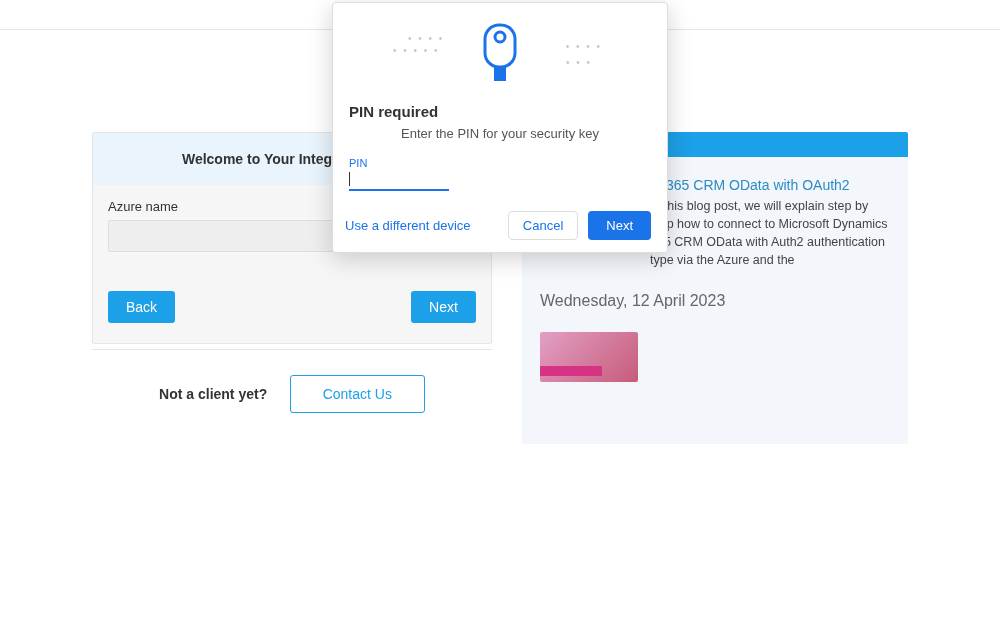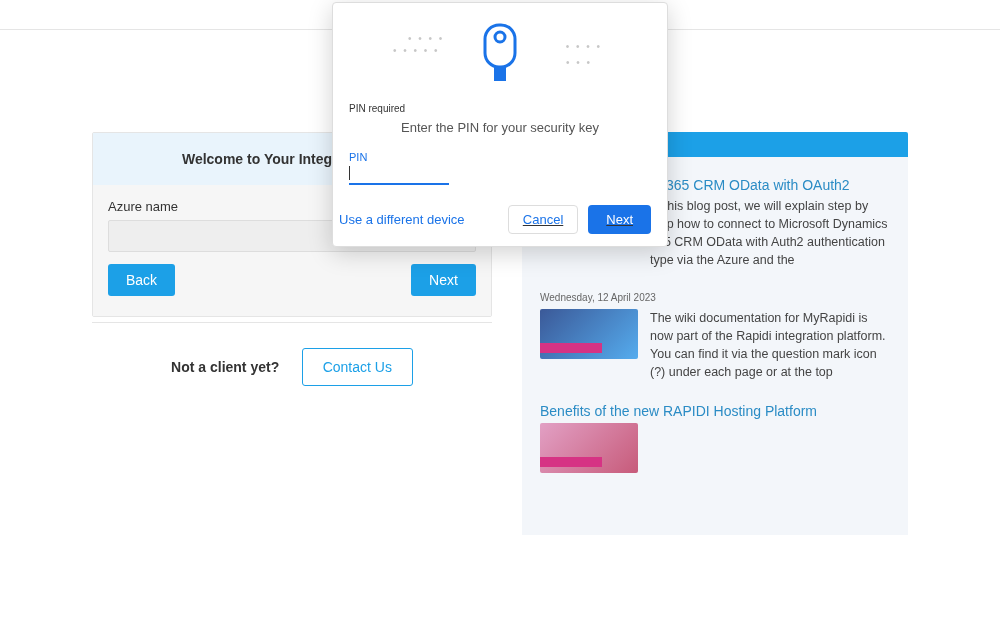--- a/index.html
+++ b/index.html
@@ -5,56 +5,56 @@
   * { box-sizing: border-box; margin: 0; padding: 0; }
   body { font-family: "Segoe UI", Arial, sans-serif; background:#fff; color:#333; overflow:hidden; }
   .page { width:1000px; height:624px; position:relative; margin:auto; }
   .topbar { height:30px; border-bottom:1px solid #e5e5e5; }
   .content { display:flex; gap:30px; padding:102px 92px 0 92px; }
   .left-card { width:400px; border:1px solid #e5e5e5; border-radius:2px; position:relative; }
   .welcome-header { background:#e9f4fc; padding:18px 0; text-align:center; font-weight:bold; font-size:14px; }
   .login-body { background:#f6f6f6; padding:14px 15px 20px 15px; }
   .field-label { font-size:13px; margin-bottom:6px; }
   .field-input { width:100%; height:32px; background:#eee; border:1px solid #ddd; border-radius:2px; padding:0 8px; color:#bbb; font-style:italic; }
-  .btn-row { display:flex; justify-content:space-between; margin-top:12px;align-items:flex-end; }
+  .btn-row { display:flex; justify-content:space-between; margin-top:39px;align-items:flex-end; }
   .blue-btn { background:#1ca0e7; color:#fff; border:none; padding:8px 18px; min-width:65px; font-size:14px; border-radius:3px; cursor:pointer; }
   .links-row { display:flex; justify-content:space-between; padding:14px 0 10px 0; font-size:13px; }
   .links-row a { color:#1ca0e7; text-decoration:none; }
   .divider { border-top:1px solid #e5e5e5; margin:5px 0 25px 0;}
   .not-client { text-align:center; margin-bottom:18px;}
   .not-client-label { font-weight:bold; font-size:14px; margin-right:18px;}
-  .contact-btn { display:inline-block; border:1px solid #1ca0e7; color:#1ca0e7; padding:10px 20px; font-size:14px; background:#fff; border-radius:3px; cursor:pointer;}
+  .contact-btn { display:inline-block; border:1px solid #1ca0e7; color:#1ca0e7; padding:10px 32px; font-size:14px; background:#fff; border-radius:3px; cursor:pointer;}
   .right-card { flex:1; }
   .news-header { background:#1ca0e7; height:25px; border-radius:2px 2px 0 0; }
   .news-body { background:#f3f6fa; padding:20px 18px 40px 18px; }
   .news-item { margin-bottom:22px; }
   .news-title { color:#2b8cc5; font-size:14px; margin-bottom:4px; }
-  .news-date { font-size:10px; color:#666; margin-bottom:6px;}
+  .news-date { font-size:16px; color:#666; margin-bottom:6px;}
   .news-row { display:flex; gap:12px; }
   .thumb { width:98px; height:50px; background:linear-gradient(135deg,#7b4fa0,#d66aa0); border-radius:2px; position:relative; flex-shrink:0;}
   .thumb.t2 { background:linear-gradient(135deg,#3b5998,#55acee);}
   .thumb.t3 { background:linear-gradient(135deg,#e2a0c4,#c75b7a);}
   .thumb::after { content:""; position:absolute; left:0; bottom:6px; width:62px; height:10px; background:#d63384;}
   .news-text { font-size:12.5px; color:#444; line-height:1.45;}
   
   .modal { position:absolute; top:2px; left:332px; width:336px; background:#fff; border:1px solid #ddd; border-radius:4px; box-shadow:0 6px 24px rgba(0,0,0,0.18); padding-bottom:12px;}
   .key-illus { height:100px; display:flex; align-items:center; justify-content:center; position:relative;}
   .dots { position:absolute; font-size:10px; color:#c7c7c7; letter-spacing:2px;}
   .dots.l1{left:75px;top:30px;} .dots.l2{left:60px;top:42px;}
   .dots.r1{right:65px;top:38px;} .dots.r2{right:75px;top:54px;}
   .modal-body { padding:0 16px; }
-  .modal-title { font-size:10px; font-weight:400; margin-bottom:6px;}
+  .modal-title { font-size:15px; font-weight:700; margin-bottom:6px;}
   .modal-desc { font-size:13px; color:#555; margin-bottom:16px;text-align:center;}
   .pin-label { font-size:11px; color:#1a73e8; }
   .pin-field { width:100px; border:none; border-bottom:2px solid #1a73e8; height:22px; font-size:13px; display:flex; align-items:center;}
   .pin-cursor { width:1px; height:14px; background:#333; animation:blink 1s infinite;}
   @keyframes blink { 50%{opacity:0;} }
-  .modal-actions { display:flex; justify-content:space-between; align-items:center; padding:20px 16px 0 6px;}
+  .modal-actions { display:flex; justify-content:space-between; align-items:center; padding:20px 16px 0 12px;}
   .link-btn { color:#1a73e8; font-size:13px; background:none; border:none; cursor:pointer;}
-  .act-right { display:flex; gap:10px; align-items:center;text-decoration:underline;}
+  .act-right { display:flex; gap:10px; align-items:center;}
   .cancel-btn { color:#1a73e8; background:#fff; border:1px solid #ddd; padding:6px 14px; border-radius:4px; font-size:13px; cursor:pointer;}
   .next-btn { background:#1a73e8; color:#fff; border:none; padding:7px 18px; border-radius:4px; font-size:13px; cursor:pointer;}
 </style>
 </head>
 <body>
 
 <div class="page">
   <div class="topbar"></div>
 
   <div class="content">
@@ -83,27 +83,22 @@
       <div class="news-body">
         <div class="news-item">
           <div class="news-title">Microsoft Dynamics 365 CRM OData with OAuth2</div>
           <div class="news-row">
             <div class="thumb"></div>
             <div class="news-text">In this blog post, we will explain step by step how to connect to Microsoft Dynamics 365 CRM OData with Auth2 authentication type via the Azure and the</div>
           </div>
         </div>
         <div class="news-item">
           <div class="news-date">Wednesday, 12 April 2023</div>
-          <div class="news-row">
-            <div class="thumb t2"></div>
-            <div class="news-text">The wiki documentation for MyRapidi is now part of the Rapidi integration platform. You can find it via the question mark icon (?) under each page or at the top</div>
-          </div>
         </div>
         <div class="news-item">
-          <div class="news-title">Benefits of the new RAPIDI Hosting Platform</div>
           <div class="news-row">
             <div class="thumb t3"></div>
           </div>
         </div>
       </div>
     </div>
   </div>
 
   <div class="modal">
     <div class="key-illus">

